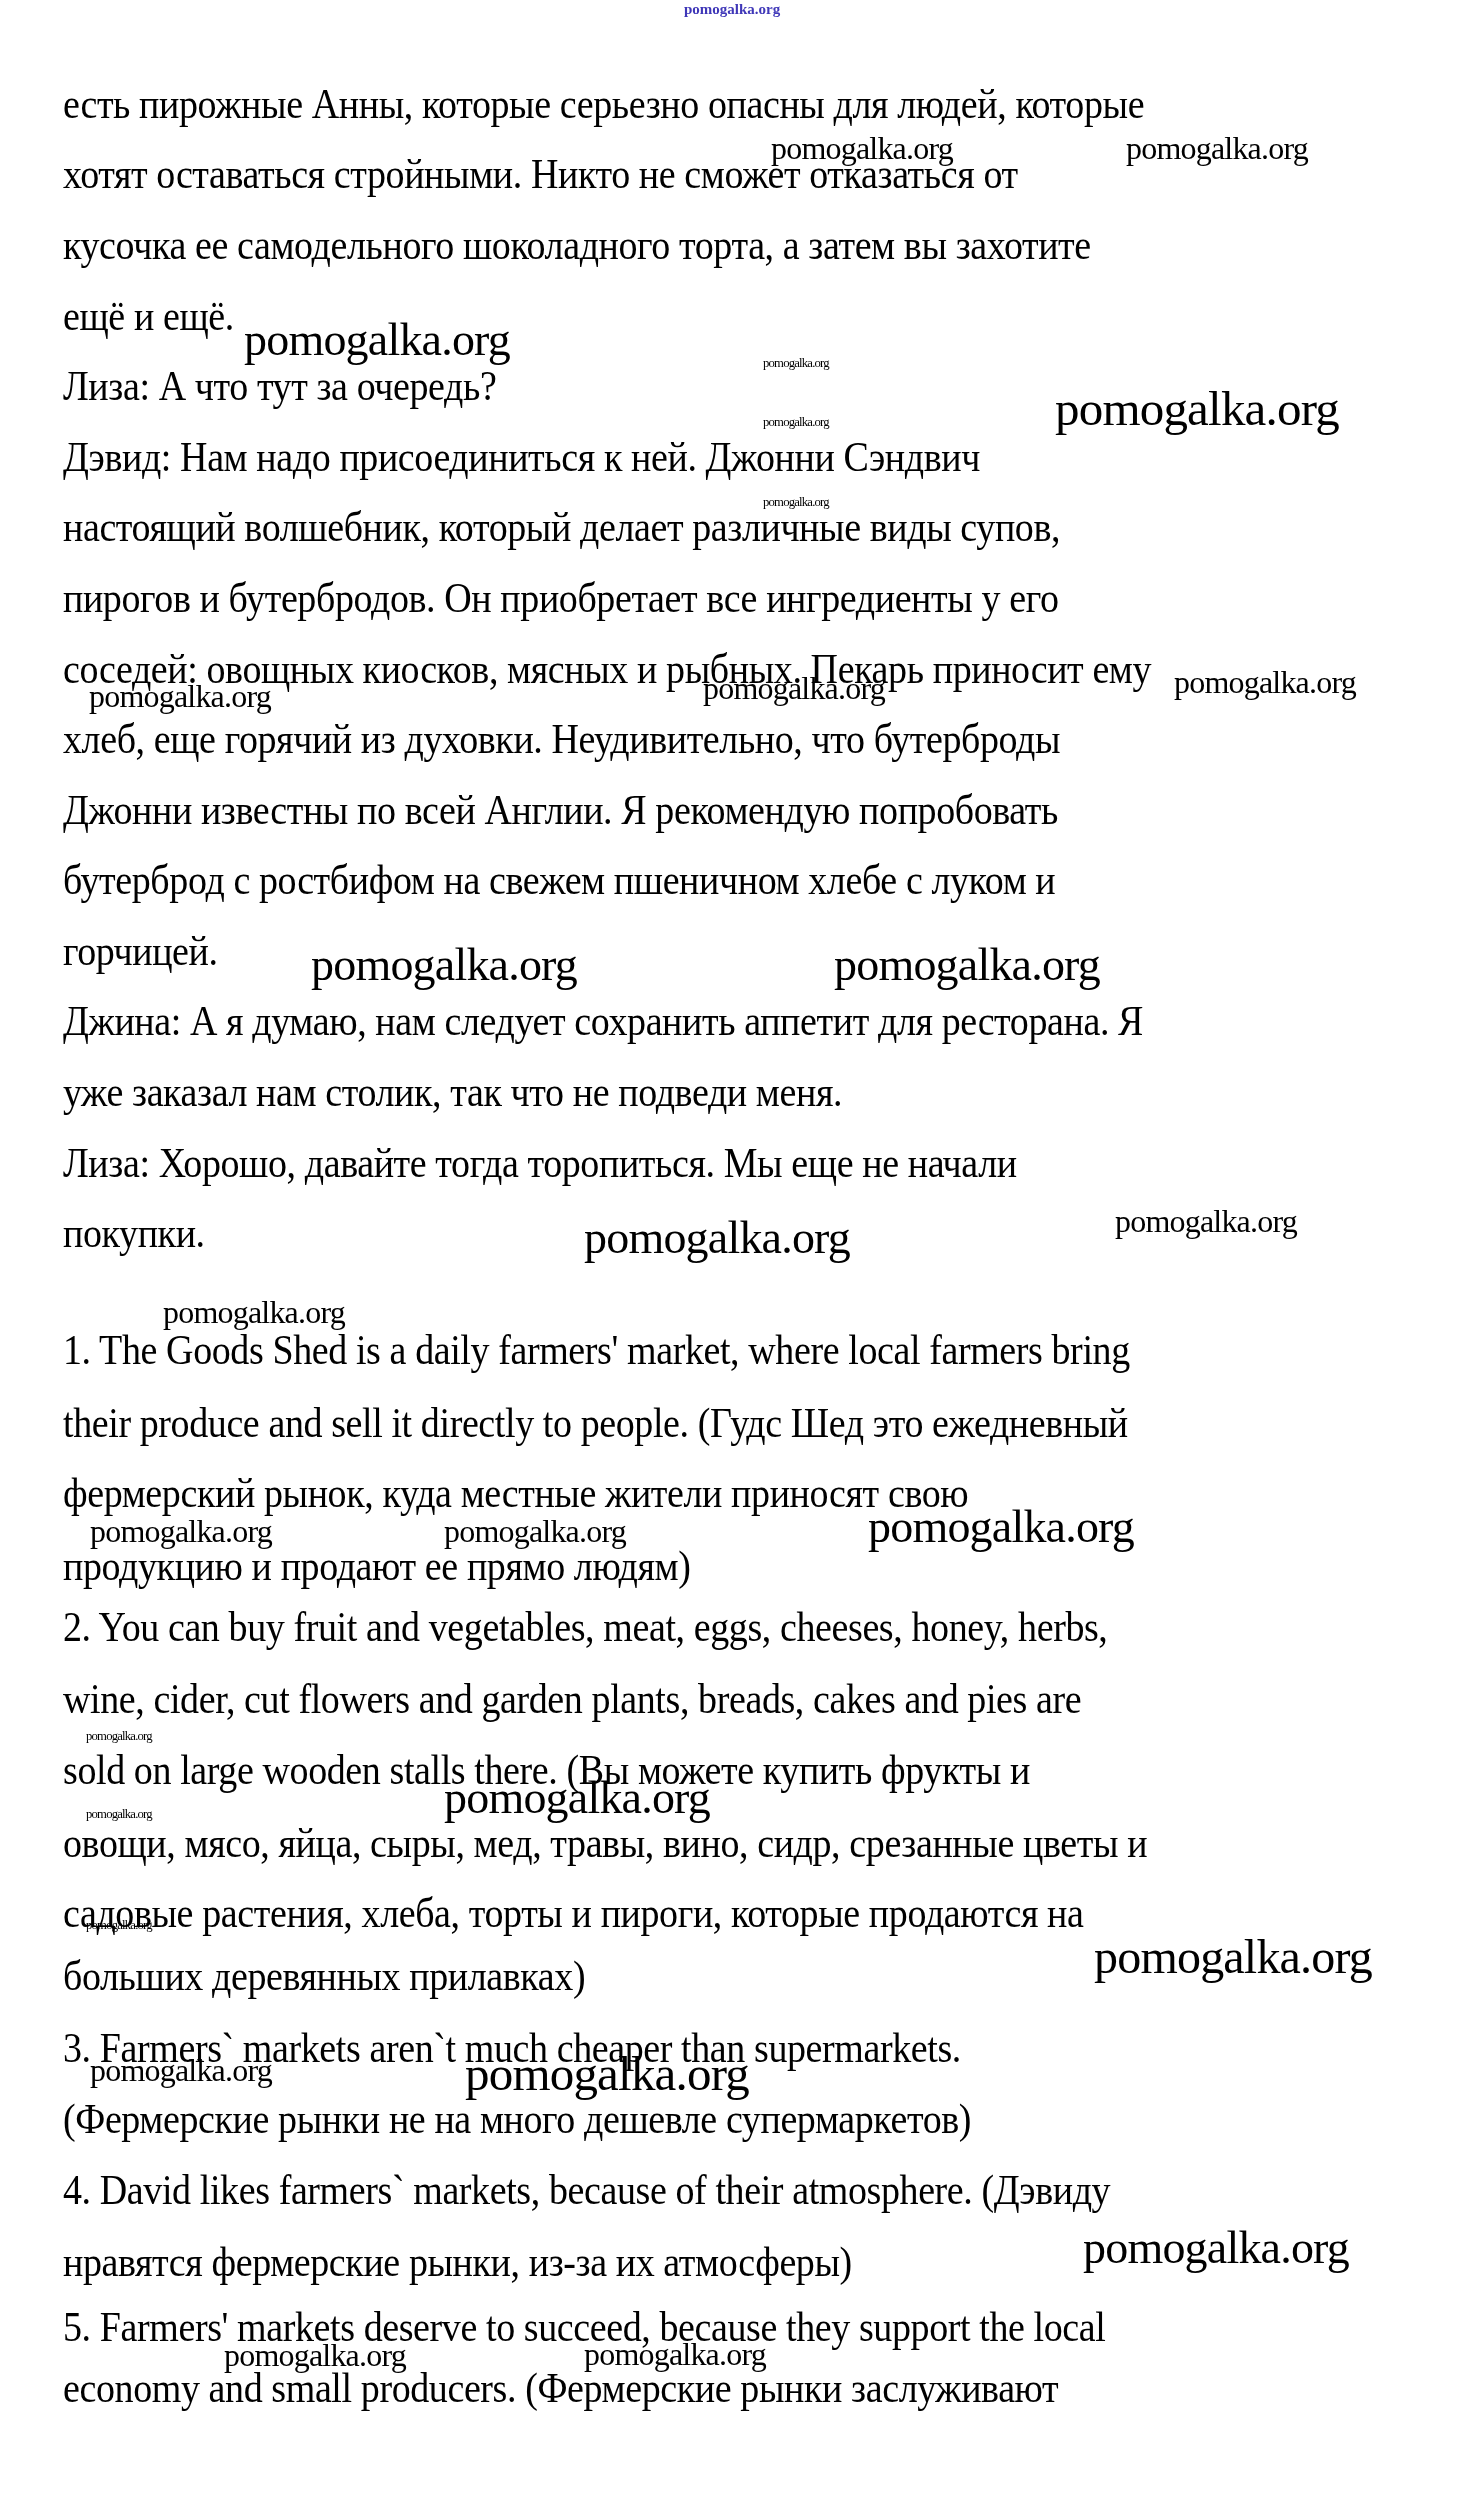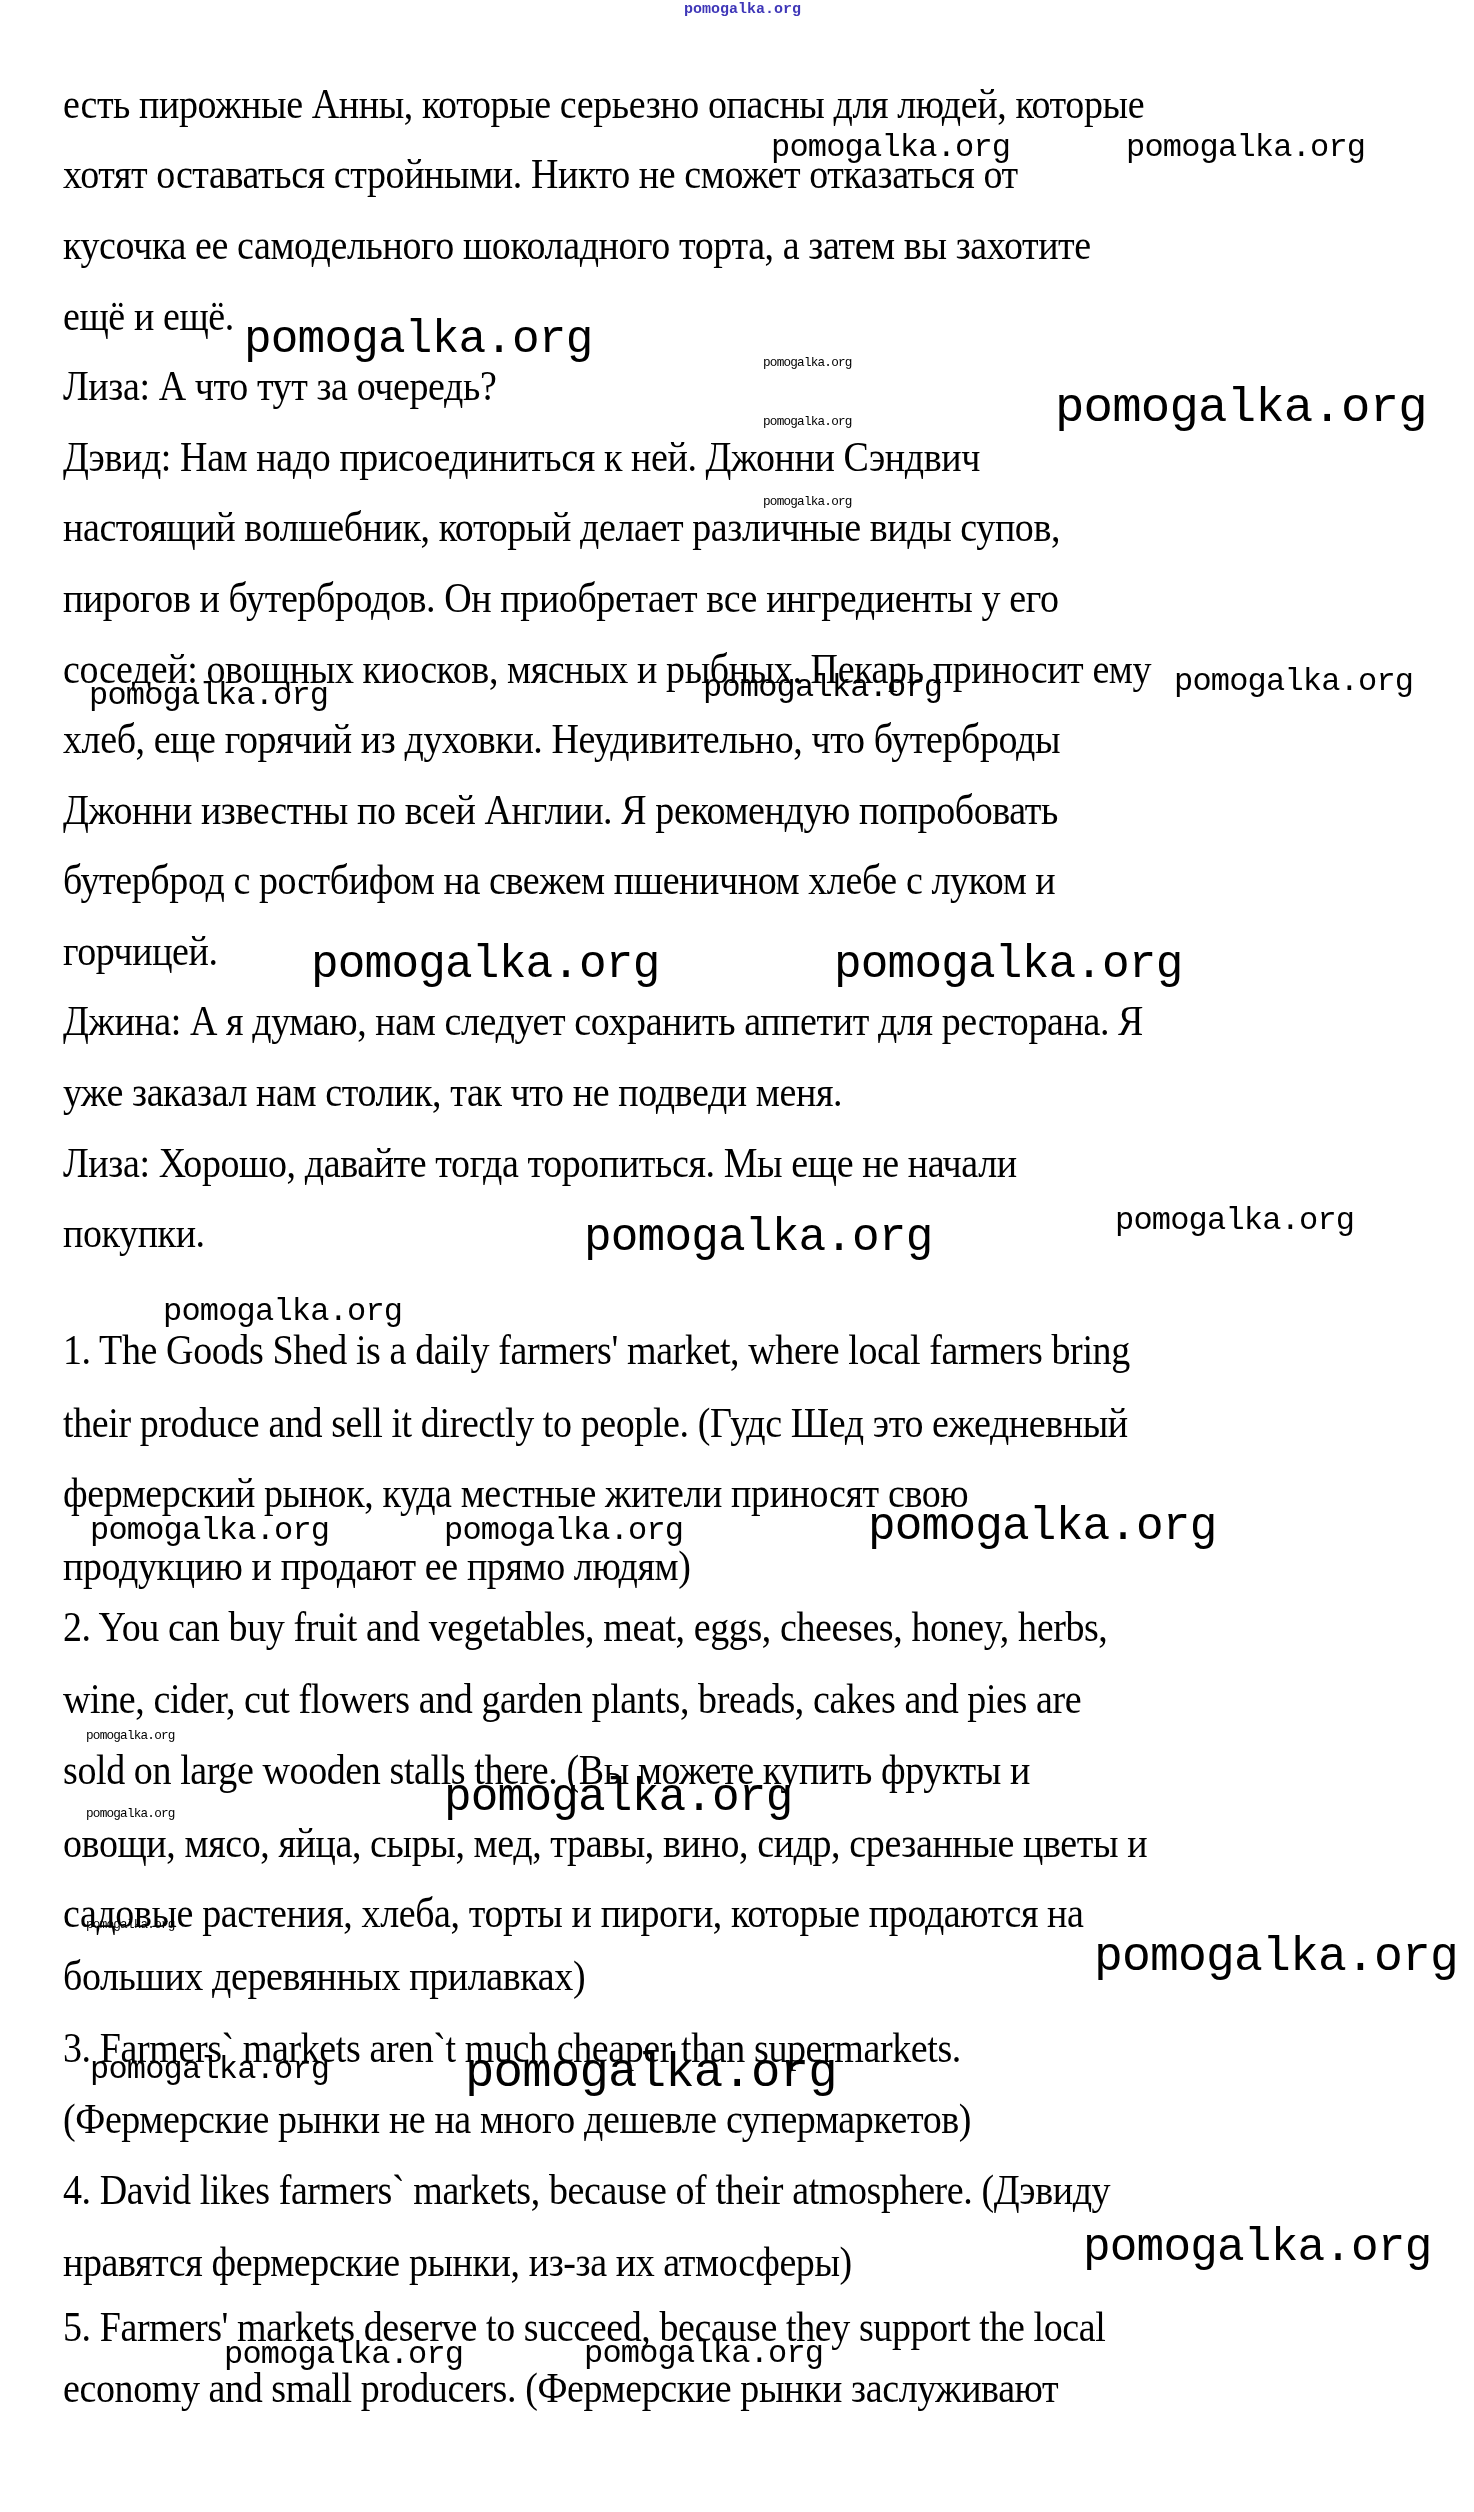--- a/index.html
+++ b/index.html
@@ -17,21 +17,21 @@
     font-size: 38px;
     line-height: 1.1;
     color: #000000;
     white-space: nowrap;
     letter-spacing: -0.4px;
     transform: scaleY(1.12);
     transform-origin: 0 0;
   }
   .watermark {
     position: absolute;
-    font-family: Liberation Mono, monospace;
+    font-family: Liberation Serif, serif;
     color: #000000;
     white-space: nowrap;
     letter-spacing: -0.8px;
     line-height: 1;
   }
   .watermark.blue {
     font-weight: 700;
     letter-spacing: 0;
   }
 </style>

